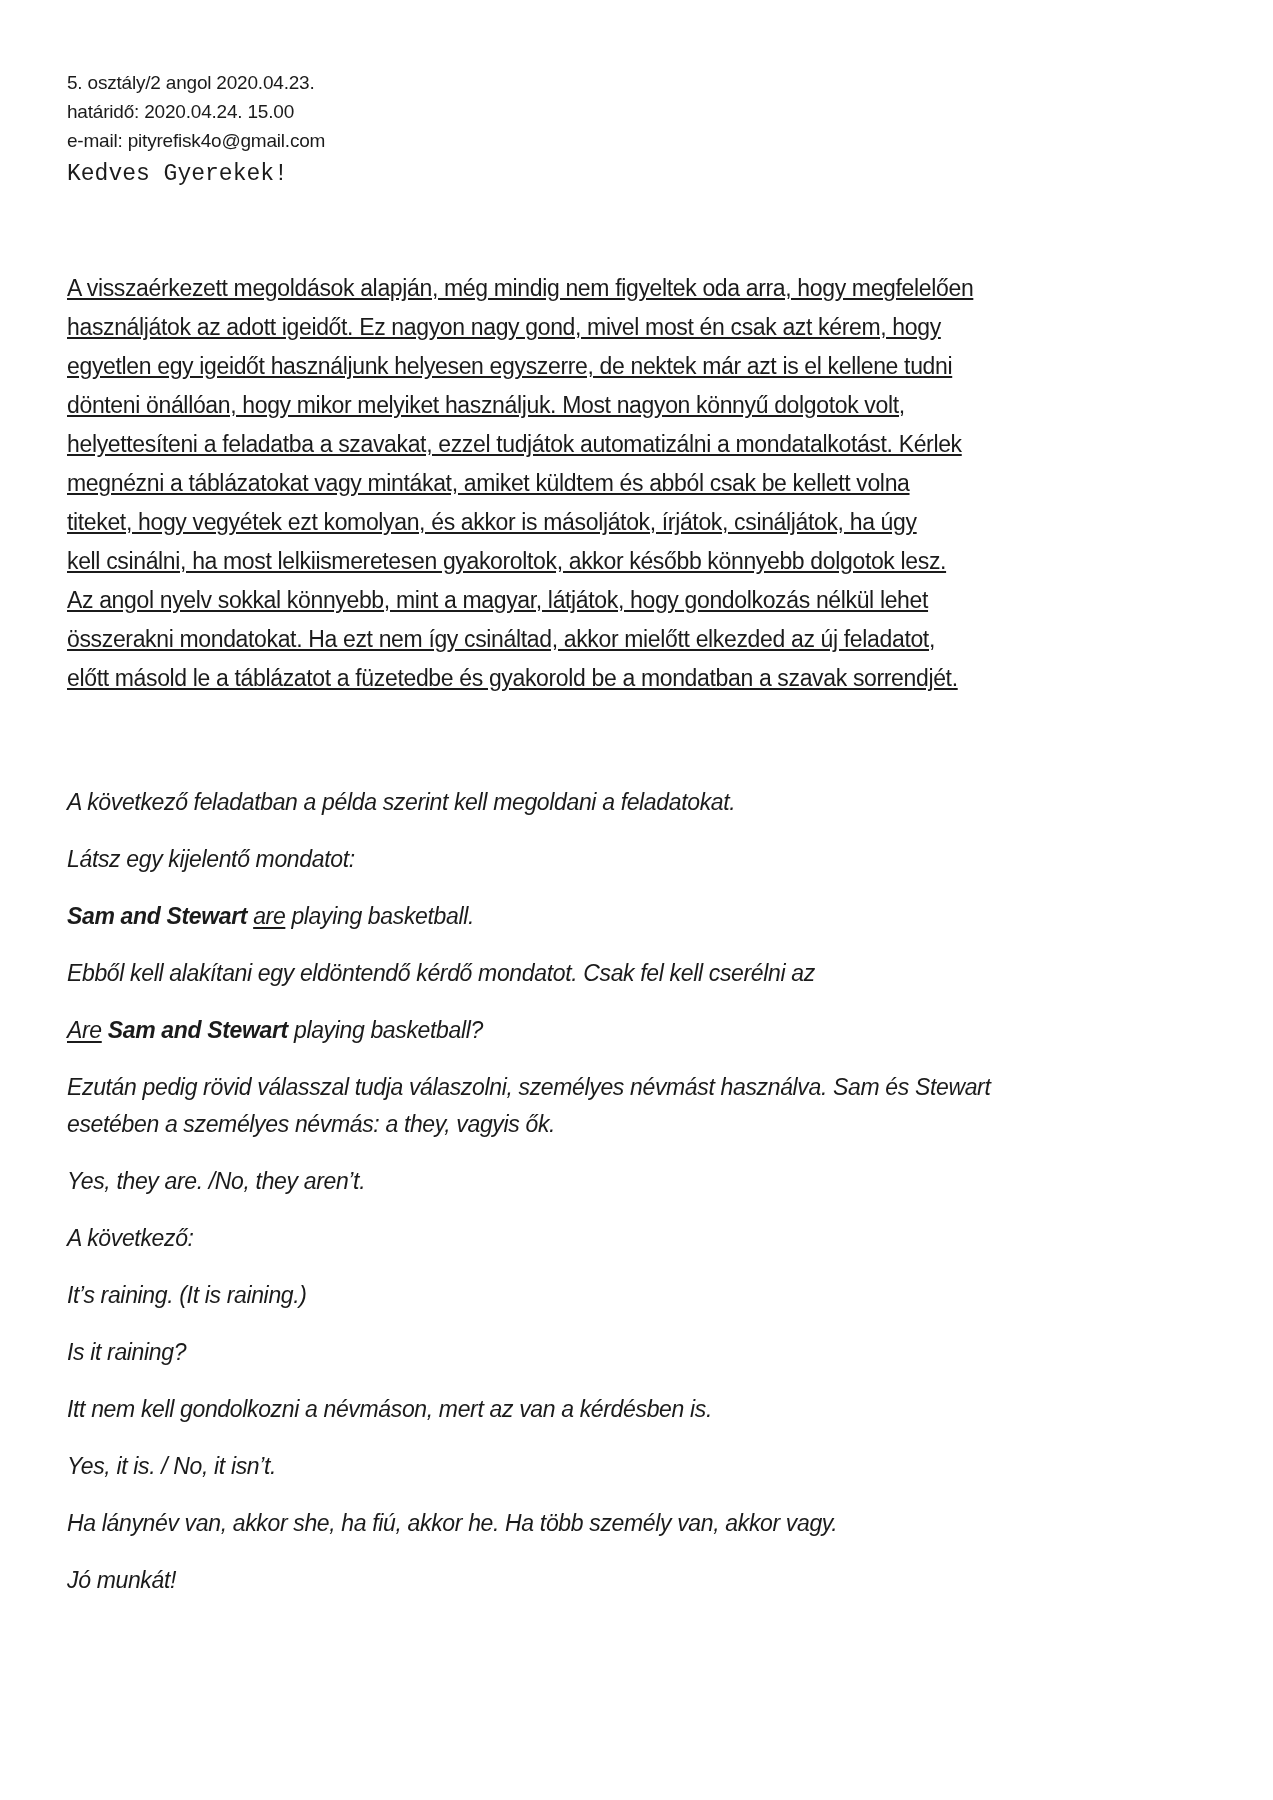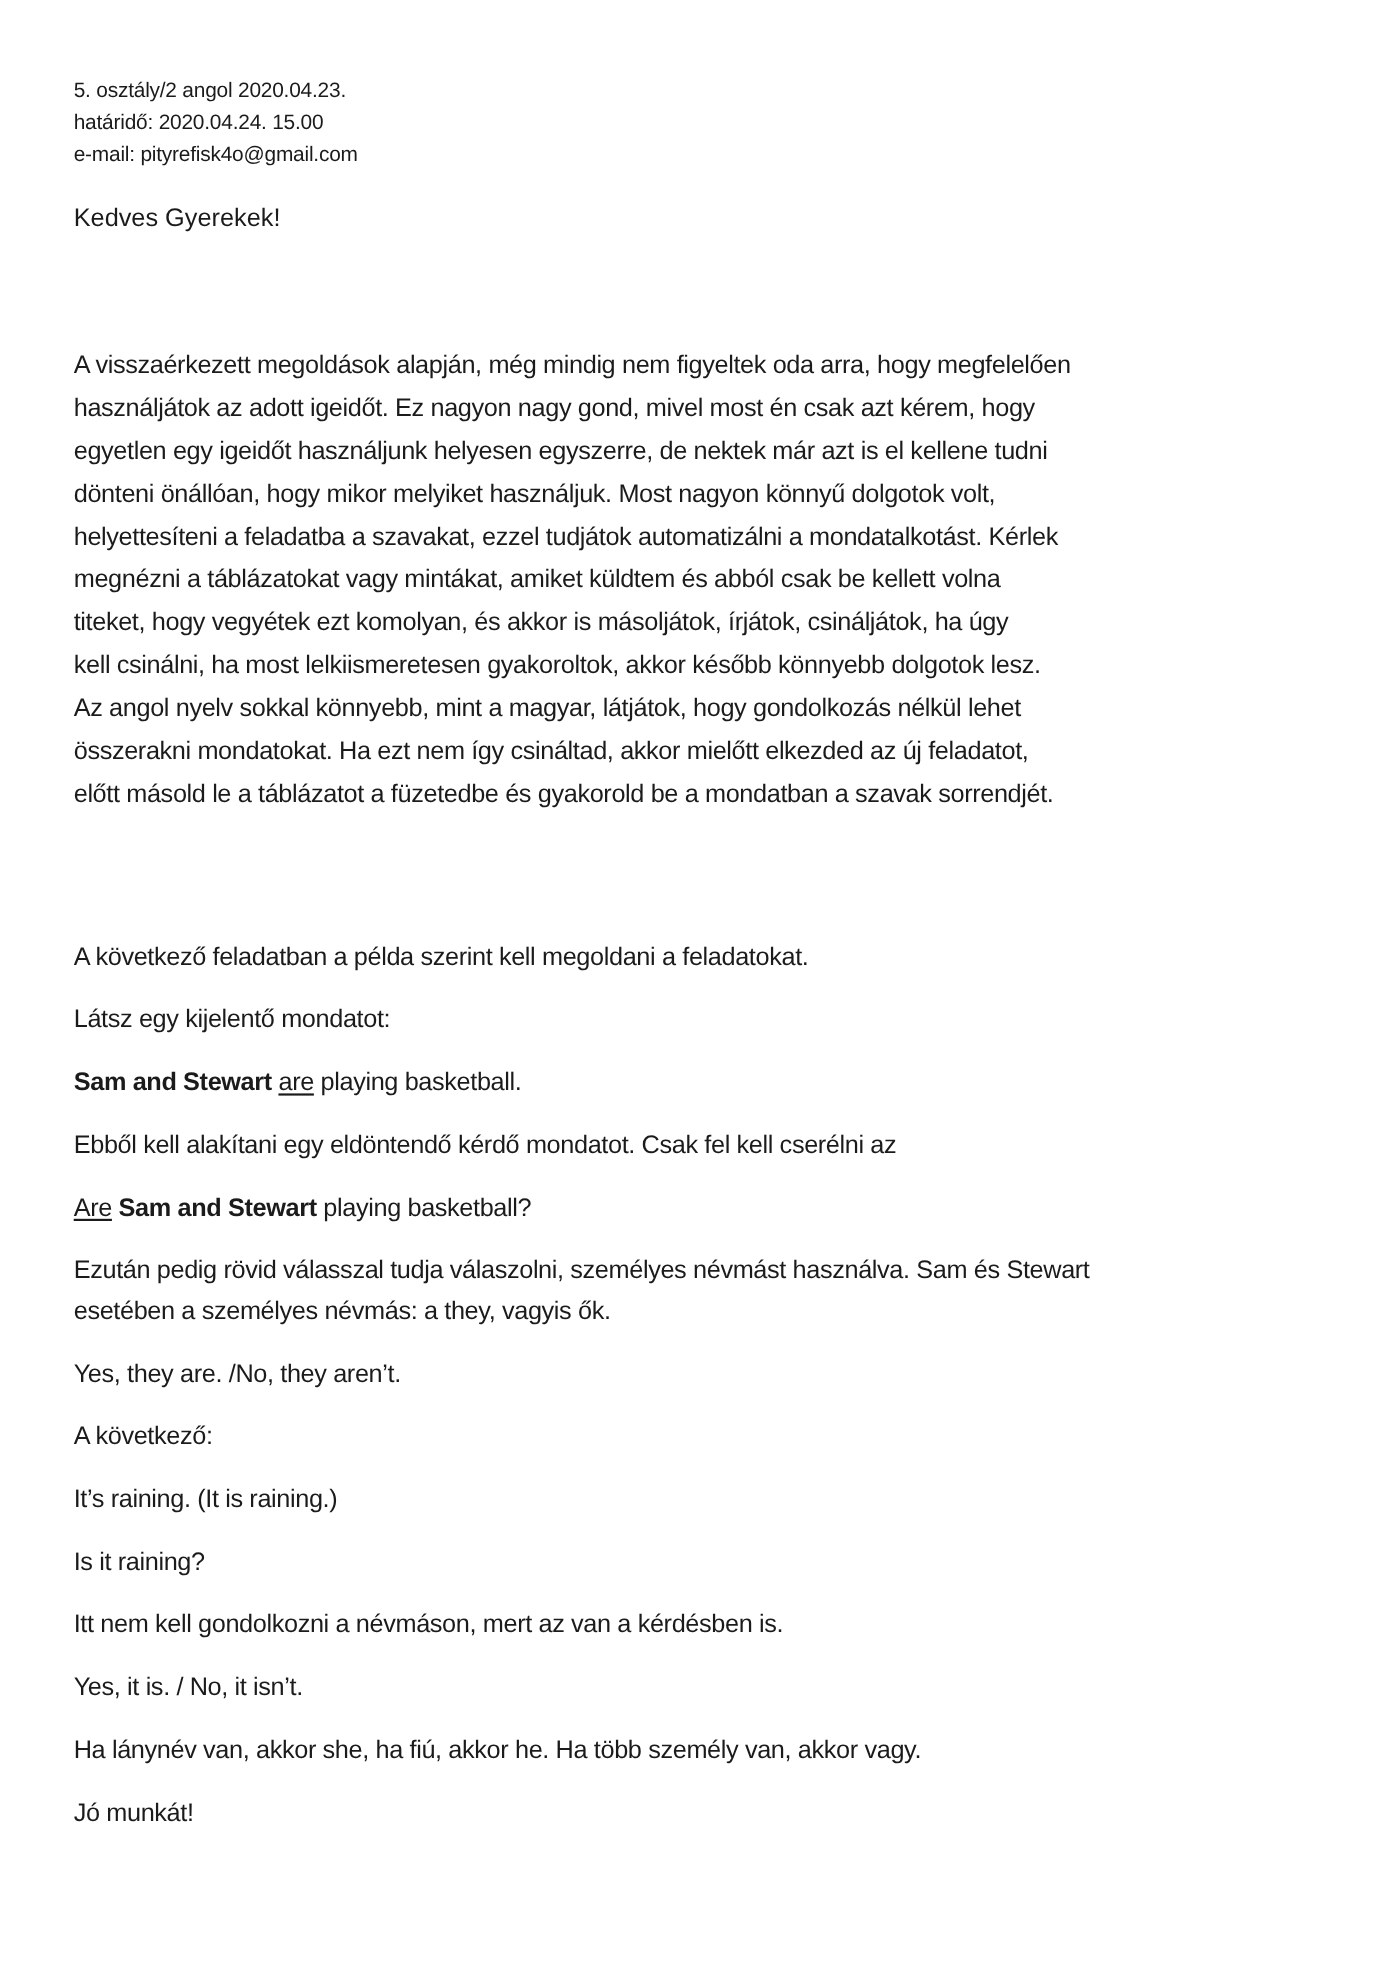--- a/index.html
+++ b/index.html
@@ -19,33 +19,35 @@
   }
   .hdr-line {
     font-size: 19px;
     line-height: 29px;
     letter-spacing: -0.2px;
     white-space: nowrap;
   }
   .greeting {
     font-size: 23px;
     line-height: 30px;
-    margin-top: 27px;
+    margin-top: 4px;
     white-space: nowrap;
+    font-family: Liberation Mono, monospace;
   }
   .intro {
-    margin-top: 100px;
+    margin-top: 80px;
     font-size: 23px;
     letter-spacing: -0.35px;
+    text-decoration: underline;
   }
   .intro .line {
     line-height: 39px;
     white-space: nowrap;
   }
-  .bodytext { margin-top: 110px; }
+  .bodytext { margin-top: 86px; font-style: italic; }
   .para {
     font-size: 23px;
     line-height: 37px;
     letter-spacing: -0.35px;
     margin: 0 0 20px 0;
   }
   .para .line { white-space: nowrap; }
   .para strong { font-weight: bold; }
   .u { text-decoration: underline; text-underline-offset: 3px; }
 </style>

